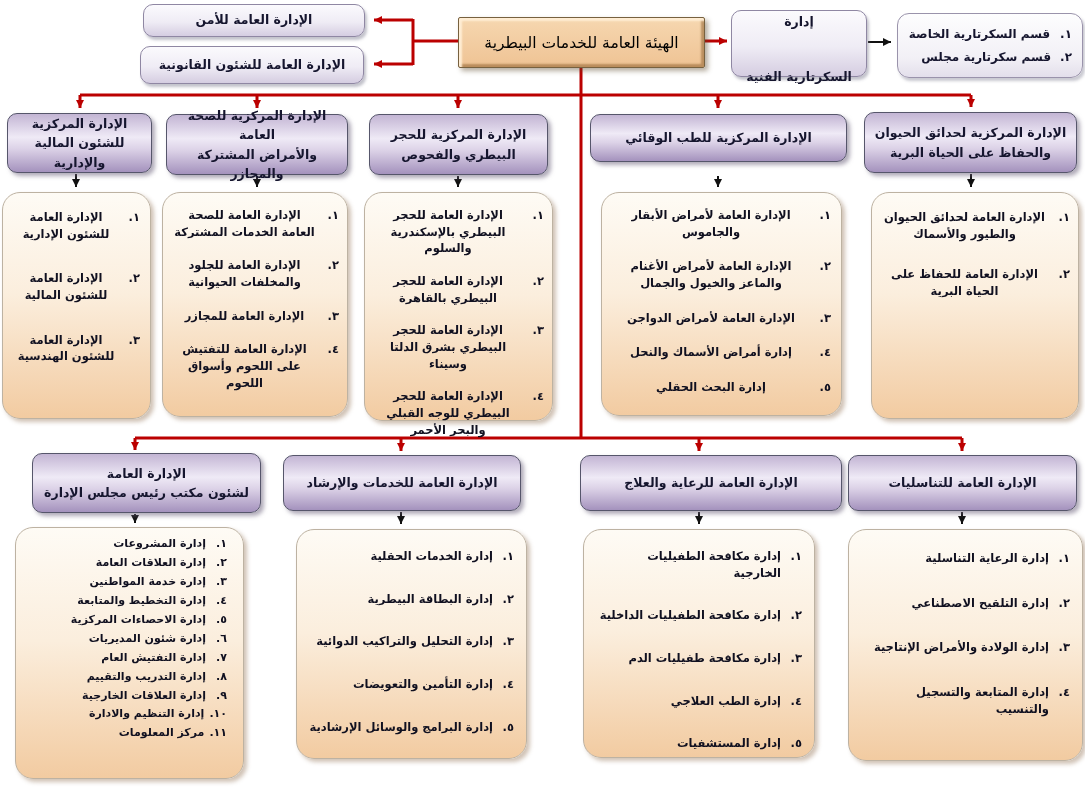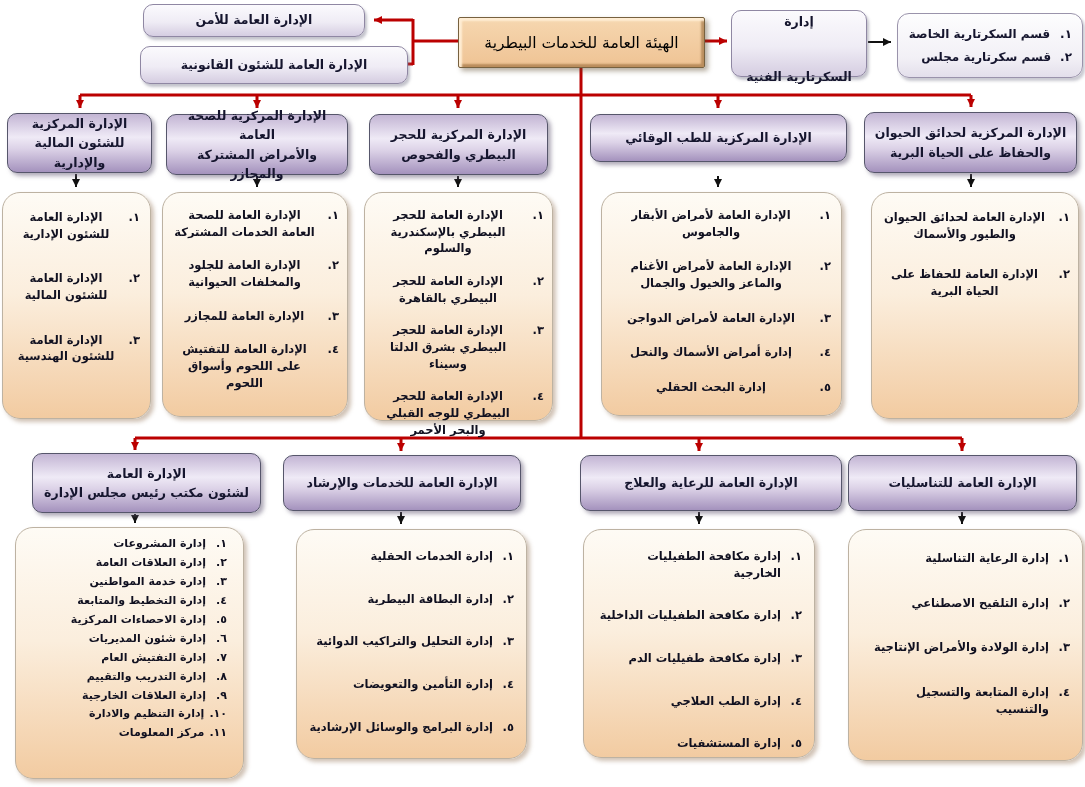--- a/index.html
+++ b/index.html
@@ -108,21 +108,21 @@
     </g>
   </svg>
 
   <div class="abs title" style="left:458px;top:17px;width:247px;height:51px;">
     <span>الهيئة العامة للخدمات البيطرية</span>
   </div>
 
   <div class="abs lite" style="left:143px;top:4px;width:222px;height:33px;">
     <span>الإدارة العامة للأمن</span>
   </div>
-  <div class="abs lite" style="left:140px;top:46px;width:268px;height:38px;">
+  <div class="abs lite" style="left:140px;top:46px;width:224px;height:38px;">
     <span>الإدارة العامة للشئون القانونية</span>
   </div>
 
   <div class="abs lite tall" style="left:731px;top:10px;width:136px;height:67px;gap:36px;">
     <span>إدارة</span>
     <span>السكرتارية الفنية</span>
   </div>
   <div class="abs wlist" style="left:897px;top:13px;width:186px;height:65px;">
     <div class="item">
       <span class="n">١.</span>

